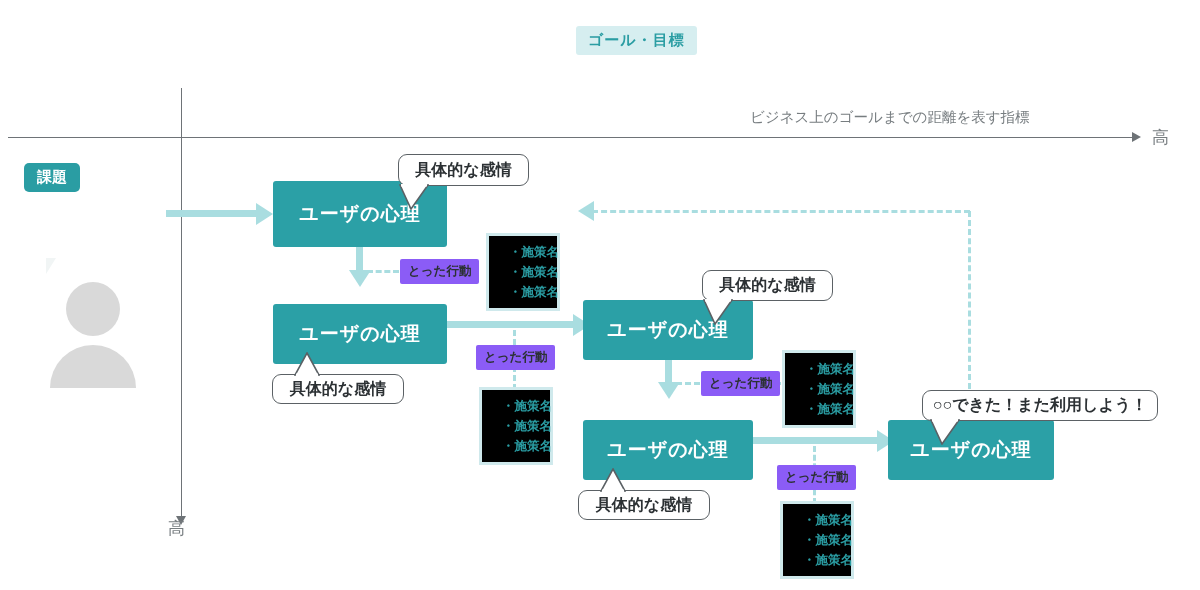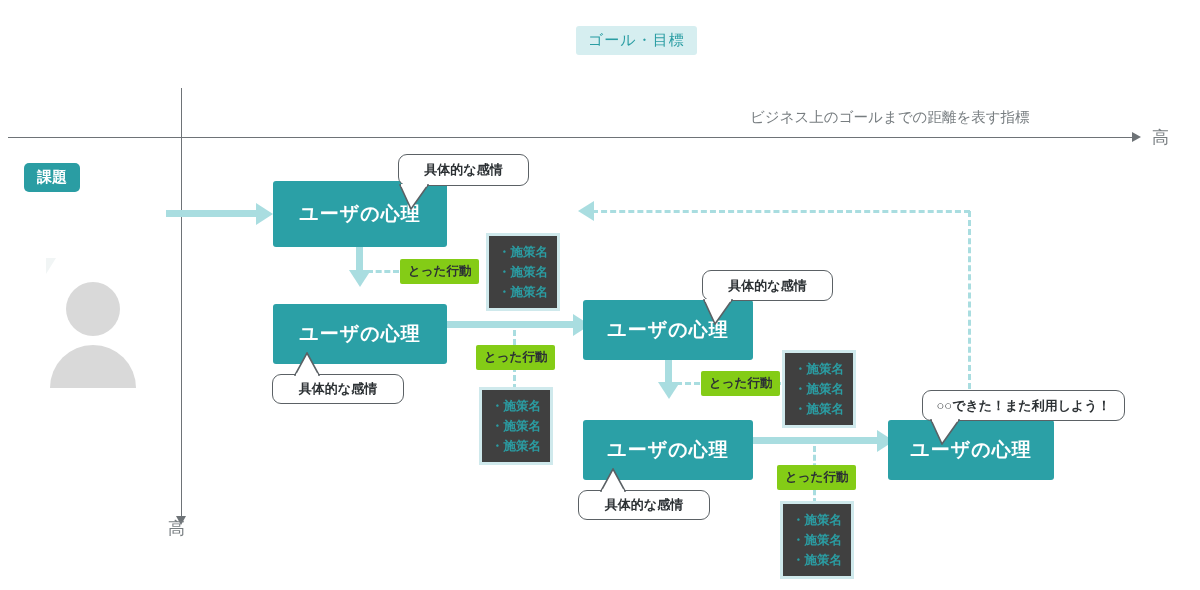--- a/index.html
+++ b/index.html
@@ -8,21 +8,21 @@
     font-family:"Liberation Sans","DejaVu Sans",sans-serif;
     color:#555b5e;
   }
   #canvas{position:absolute;inset:0;}
   .abs{position:absolute;}
 
   
   .goal-badge{
     left:576px;top:26px;
     background:#d6eef0;color:#2a9da3;
-    font-size:15px;font-weight:normal;letter-spacing:1px;
+    font-size:15px;font-weight:bold;letter-spacing:1px;
     padding:5px 12px;border-radius:3px;
     white-space:nowrap;
   }
   .main-title{
     left:273px;top:62px;width:740px;text-align:center;
     color:#2a9da3;font-size:20px;font-weight:bold;letter-spacing:.5px;
     white-space:nowrap;
   }
 
   
@@ -77,37 +77,37 @@
   .psy{
     background:#2ba0a6;color:#ffffff;
     font-size:19px;font-weight:bold;letter-spacing:1px;
     display:flex;align-items:center;justify-content:center;
     border-radius:3px;
   }
 
   
   .bub{
     background:#ffffff;border:1.6px solid #5b6165;border-radius:9px;
-    color:#2c3134;font-size:13px;font-weight:bold;
+    color:#2c3134;font-size:16px;font-weight:bold;
     display:flex;align-items:center;justify-content:center;
     white-space:nowrap;box-sizing:border-box;
   }
   .bub-tail{position:absolute;}
 
   
   .act{
-    background:#84cc16;color:#2c3134;font-size:12.5px;font-weight:bold;
+    background:#8b5cf6;color:#2c3134;font-size:12.5px;font-weight:bold;
     padding:4px 8px;white-space:nowrap;border-radius:2px;
   }
 
   
   .meas{
-    background:#404040;border:3px solid #cfe9ec;
+    background:#000000;border:3px solid #cfe9ec;
     color:#2a9da3;font-size:12.5px;font-weight:bold;line-height:20px;
-    padding:6px 9px;box-sizing:border-box;
+    padding:6px 20px;box-sizing:border-box;
   }
   .meas div{white-space:nowrap;}
 
   
   .solid-h{background:#a9dde0;height:7px;}
   .solid-v{background:#a9dde0;width:7px;}
   .head-r{
     width:0;height:0;border-top:11px solid transparent;
     border-bottom:11px solid transparent;border-left:17px solid #a9dde0;
   }
@@ -213,21 +213,21 @@
 
   <div class="abs dash-v" style="left:813px;top:446px;height:58px;"></div>
   <div class="abs act" style="left:777px;top:465px;">とった行動</div>
   <div class="abs meas" style="left:780px;top:501px;width:74px;">
     <div>・施策名</div>
     <div>・施策名</div>
     <div>・施策名</div>
   </div>
 
   <div class="abs psy" style="left:888px;top:420px;width:166px;height:60px;">ユーザの心理</div>
-  <div class="abs bub" style="left:922px;top:390px;width:203px;height:31px;">○○できた！また利用しよう！</div>
+  <div class="abs bub" style="left:922px;top:390px;width:236px;height:31px;">○○できた！また利用しよう！</div>
   <svg class="abs bub-tail" style="left:930px;top:419px;" width="30" height="26">
     <polygon points="1,1 29,1 12,25" fill="#ffffff" stroke="#5b6165" stroke-width="1.6"></polygon>
     <line x1="2" y1="1" x2="28" y2="1" stroke="#ffffff" stroke-width="3"></line>
   </svg>
 
   <div class="abs dash-v" style="left:968px;top:211px;height:178px;"></div>
   <div class="abs dash-h" style="left:592px;top:210px;width:378px;"></div>
   <div class="abs head-l" style="left:578px;top:201px;"></div>
 
 </div>

